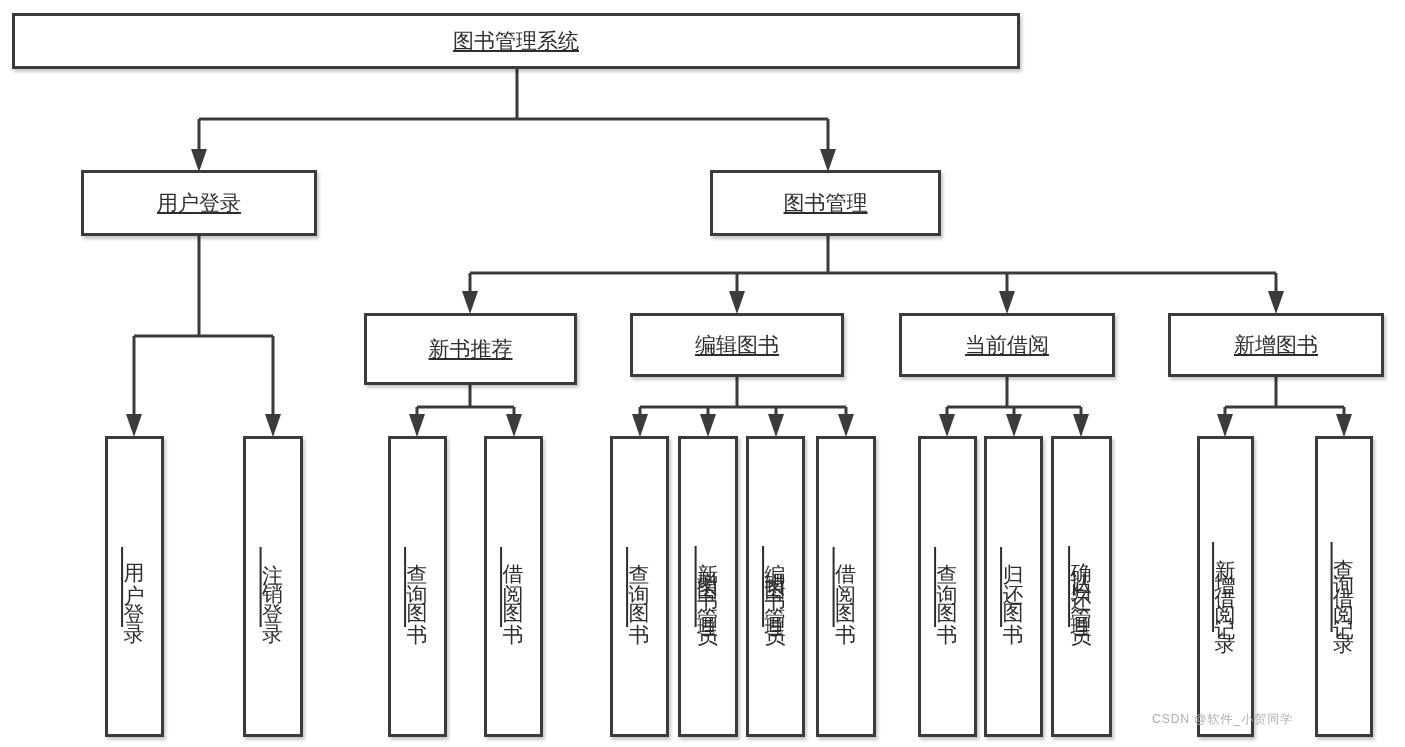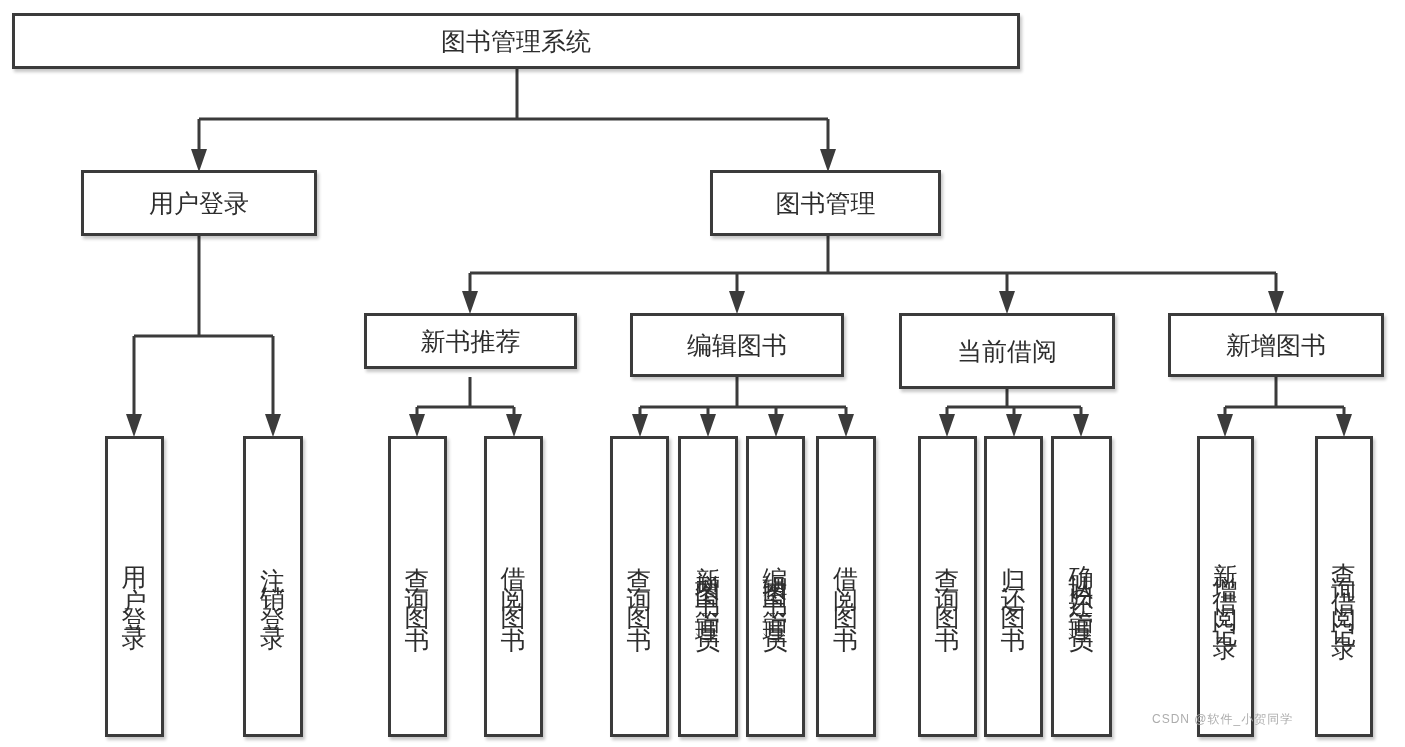--- a/index.html
+++ b/index.html
@@ -8,23 +8,24 @@
     position:relative; width:1405px; height:747px; background:var(--background);
     font-family:"Liberation Sans","DejaVu Sans",sans-serif; overflow:hidden;
   }
   .connectors { position:absolute; left:0; top:0; z-index:0; }
   .connectors path { stroke:var(--line); stroke-width:3; fill:none; }
   .connectors polygon { fill:var(--line); stroke:none; }
   .node {
     position:absolute; box-sizing:border-box; background:var(--background);
     border:3px solid var(--line); color:var(--text);
     display:flex; align-items:center; justify-content:center;
-    font-size:25px; line-height:1.2; z-index:1;
+    font-size:21px; line-height:1.2; z-index:1;
     box-shadow:2px 3px 3px rgba(0,0,0,0.22);
     white-space:nowrap;
+    text-decoration:underline;
   }
   .v {
     writing-mode:vertical-rl; text-orientation:mixed;
     white-space:normal;
   }
   .sp4 { letter-spacing:20px; }
   .sp6 { letter-spacing:15px; }
   .sp8 { letter-spacing:9px; }
   .watermark {
     position:absolute; left:1152px; top:711px; z-index:2;
@@ -70,23 +71,23 @@
     <path d="M1276,377 V407 M1225,407 H1344 M1225,407 V417 M1344,407 V417"></path>
     <polygon points="1217,414 1233,414 1225,437"></polygon>
     <polygon points="1336,414 1352,414 1344,437"></polygon>
   </svg>
 
   <div class="node" style="left:12px; top:13px; width:1008px; height:56px">图书管理系统</div>
 
   <div class="node" style="left:81px; top:170px; width:236px; height:66px">用户登录</div>
   <div class="node" style="left:710px; top:170px; width:231px; height:66px">图书管理</div>
 
-  <div class="node" style="left:364px; top:313px; width:213px; height:56px">新书推荐</div>
+  <div class="node" style="left:364px; top:313px; width:213px; height:72px">新书推荐</div>
   <div class="node" style="left:630px; top:313px; width:214px; height:64px">编辑图书</div>
-  <div class="node" style="left:899px; top:313px; width:216px; height:76px">当前借阅</div>
+  <div class="node" style="left:899px; top:313px; width:216px; height:64px">当前借阅</div>
   <div class="node" style="left:1168px; top:313px; width:216px; height:64px">新增图书</div>
 
   <div class="node v sp4" style="left:105px; top:436px; width:59px; height:301px">用户登录</div>
   <div class="node v sp4" style="left:243px; top:436px; width:60px; height:301px">注销登录</div>
 
   <div class="node v sp4" style="left:388px; top:436px; width:59px; height:301px">查询图书</div>
   <div class="node v sp4" style="left:484px; top:436px; width:59px; height:301px">借阅图书</div>
 
   <div class="node v sp4" style="left:610px; top:436px; width:59px; height:301px">查询图书</div>
   <div class="node v sp8" style="left:678px; top:436px; width:60px; height:301px">新增图书（管理员）</div>

